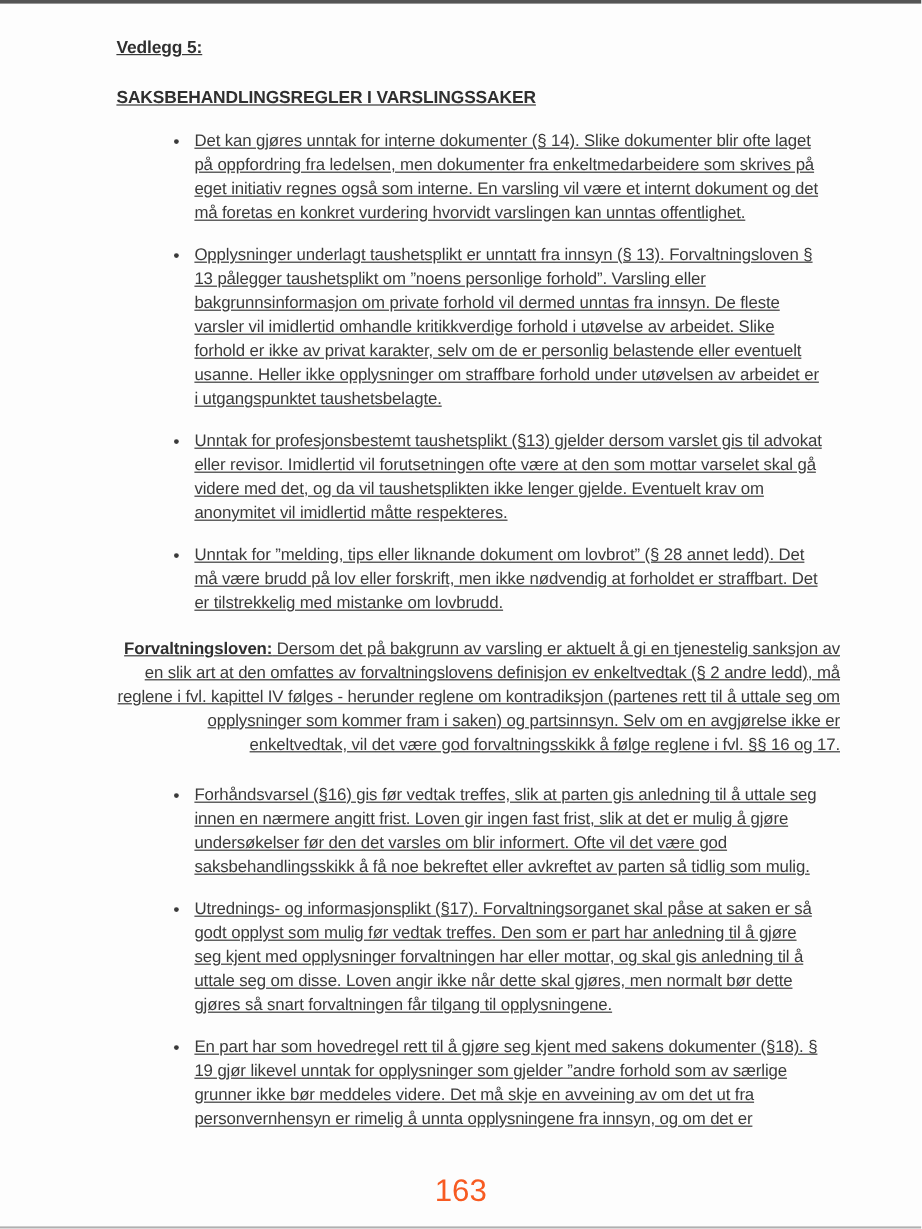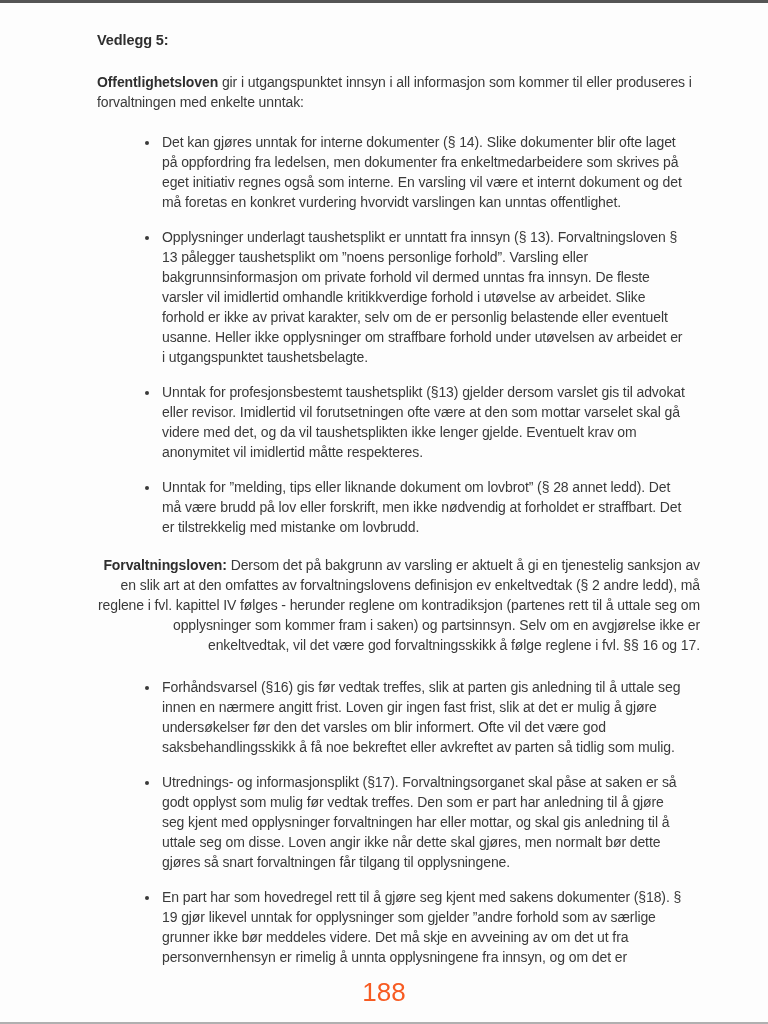--- a/index.html
+++ b/index.html
@@ -26,20 +26,21 @@
     background: #555555;
   }
   .bottom-rule {
     position: absolute;
     bottom: 0; left: 0; right: 0;
     height: 2px;
     background: #b0b0b0;
   }
   .content {
     padding: 30px 68px 0 97px;
+    text-decoration: underline;
   }
   .heading-small {
     font-weight: bold;
     color: #2f2f2f;
     margin: 0 0 22px 0;
     font-size: 14.5px;
   }
   .doc-title {
     font-weight: bold;
     color: #2f2f2f;
@@ -86,37 +87,37 @@
 <body>
 
 <div class="page">
 
   <div class="top-rule"></div>
 
   <div class="content">
 
     <p class="heading-small">Vedlegg 5:</p>
 
+    <p class="doc-title">SAKSBEHANDLINGSREGLER I VARSLINGSSAKER</p>
 
-    <p class="para"><span class="lead">Offentlighetsloven</span><span> gir i utgangspunktet innsyn i all informasjon som kommer til eller produseres i forvaltningen med enkelte unntak:</span></p>
 
     <ul class="bullet-list">
       <li>Det kan gjøres unntak for interne dokumenter (§ 14). Slike dokumenter blir ofte laget på oppfordring fra ledelsen, men dokumenter fra enkeltmedarbeidere som skrives på eget initiativ regnes også som interne. En varsling vil være et internt dokument og det må foretas en konkret vurdering hvorvidt varslingen kan unntas offentlighet.</li>
       <li>Opplysninger underlagt taushetsplikt er unntatt fra innsyn (§ 13). Forvaltningsloven § 13 pålegger taushetsplikt om ”noens personlige forhold”. Varsling eller bakgrunnsinformasjon om private forhold vil dermed unntas fra innsyn. De fleste varsler vil imidlertid omhandle kritikkverdige forhold i utøvelse av arbeidet. Slike forhold er ikke av privat karakter, selv om de er personlig belastende eller eventuelt usanne. Heller ikke opplysninger om straffbare forhold under utøvelsen av arbeidet er i utgangspunktet taushetsbelagte.</li>
       <li>Unntak for profesjonsbestemt taushetsplikt (§13) gjelder dersom varslet gis til advokat eller revisor. Imidlertid vil forutsetningen ofte være at den som mottar varselet skal gå videre med det, og da vil taushetsplikten ikke lenger gjelde. Eventuelt krav om anonymitet vil imidlertid måtte respekteres.</li>
       <li>Unntak for ”melding, tips eller liknande dokument om lovbrot” (§ 28 annet ledd). Det må være brudd på lov eller forskrift, men ikke nødvendig at forholdet er straffbart. Det er tilstrekkelig med mistanke om lovbrudd.</li>
     </ul>
 
     <p class="para para-mid"><span class="lead">Forvaltningsloven:</span><span> Dersom det på bakgrunn av varsling er aktuelt å gi en tjenestelig sanksjon av en slik art at den omfattes av forvaltningslovens definisjon ev enkeltvedtak (§ 2 andre ledd), må reglene i fvl. kapittel IV følges - herunder reglene om kontradiksjon (partenes rett til å uttale seg om opplysninger som kommer fram i saken) og partsinnsyn. Selv om en avgjørelse ikke er enkeltvedtak, vil det være god forvaltningsskikk å følge reglene i fvl. §§ 16 og 17.</span></p>
 
     <ul class="bullet-list">
       <li>Forhåndsvarsel (§16) gis før vedtak treffes, slik at parten gis anledning til å uttale seg innen en nærmere angitt frist. Loven gir ingen fast frist, slik at det er mulig å gjøre undersøkelser før den det varsles om blir informert. Ofte vil det være god saksbehandlingsskikk å få noe bekreftet eller avkreftet av parten så tidlig som mulig.</li>
       <li>Utrednings- og informasjonsplikt (§17). Forvaltningsorganet skal påse at saken er så godt opplyst som mulig før vedtak treffes. Den som er part har anledning til å gjøre seg kjent med opplysninger forvaltningen har eller mottar, og skal gis anledning til å uttale seg om disse. Loven angir ikke når dette skal gjøres, men normalt bør dette gjøres så snart forvaltningen får tilgang til opplysningene.</li>
       <li>En part har som hovedregel rett til å gjøre seg kjent med sakens dokumenter (§18). § 19 gjør likevel unntak for opplysninger som gjelder ”andre forhold som av særlige grunner ikke bør meddeles videre. Det må skje en avveining av om det ut fra personvernhensyn er rimelig å unnta opplysningene fra innsyn, og om det er</li>
     </ul>
 
   </div>
 
-  <div class="page-number">188</div>
+  <div class="page-number">163</div>
 
   <div class="bottom-rule"></div>
 
 </div>
 
 </body></html>

